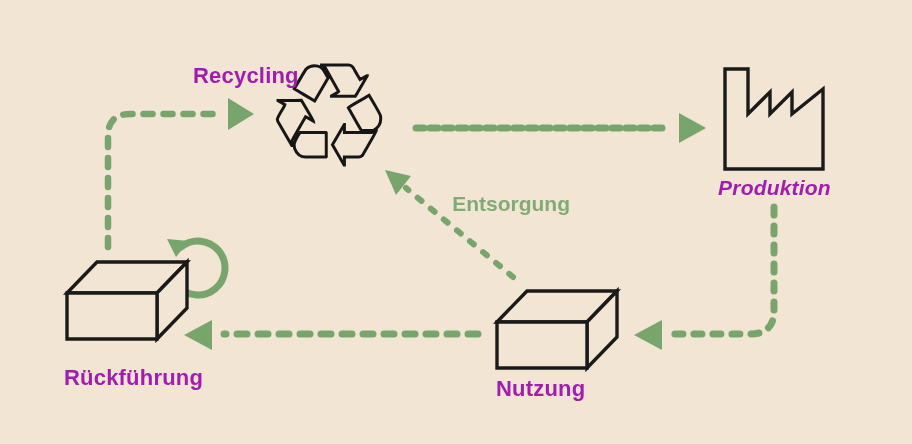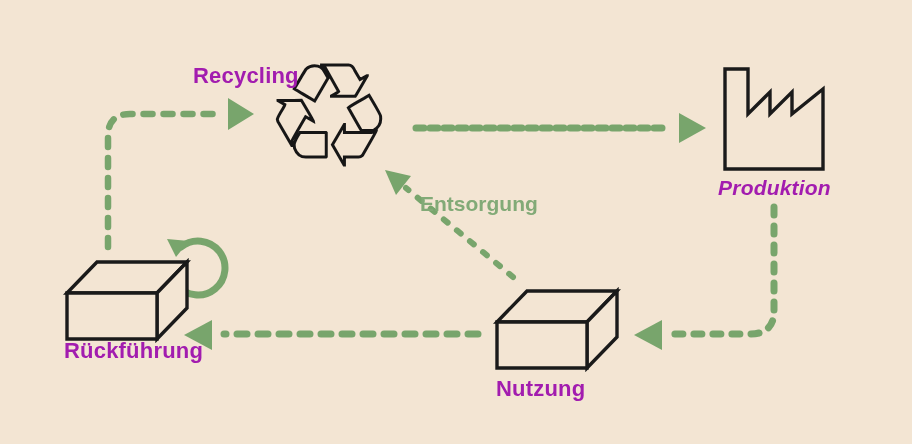--- a/index.html
+++ b/index.html
@@ -26,21 +26,21 @@
     font-size: 22px;
     line-height: 24px;
     letter-spacing: 0.2px;
     white-space: nowrap;
   }
   .edge-label {
     position: absolute;
     left: 420px;
     top: 190px;
     width: 150px;
-    text-align: left;
+    text-align: right;
     font-weight: 700;
     color: #82aa77;
     font-size: 21px;
     line-height: 27px;
   }
   .recycle-glyph {
     position: absolute;
     left: 256px;
     top: 38px;
     width: 146px;
@@ -123,19 +123,19 @@
   </svg>
 
   <div class="recycle-glyph">♻</div>
 
   <div class="node-label" style="left:193px; top:64px;">Recycling</div>
 
   <div class="node-label" style="left:712px; top:176px; width:125px; text-align:center; font-size:21px;font-style:italic;">Produktion</div>
 
   <div class="node-label" style="left:496px; top:377px;text-align:center;">Nutzung</div>
 
-  <div class="node-label" style="left:64px; top:339px;">Rückführung</div>
+  <div class="node-label" style="left:64px; top:366px;">Rückführung</div>
 
   <div class="edge-label">
     <div>Entsorgung</div>
   </div>
 
 </div>
 
 </body></html>

